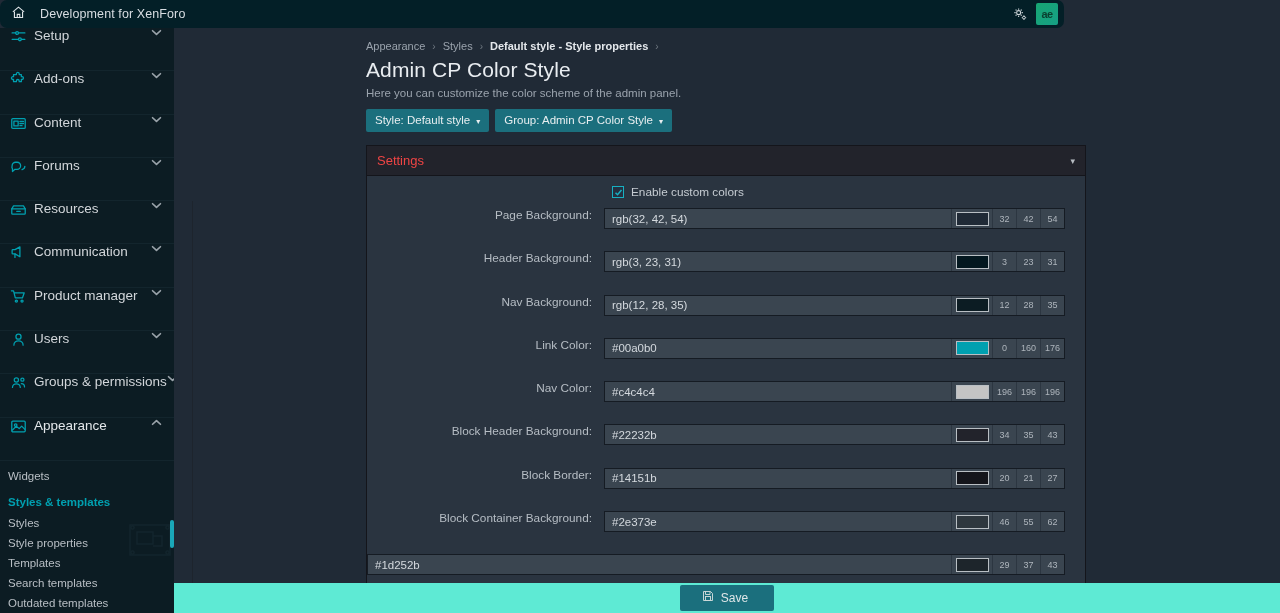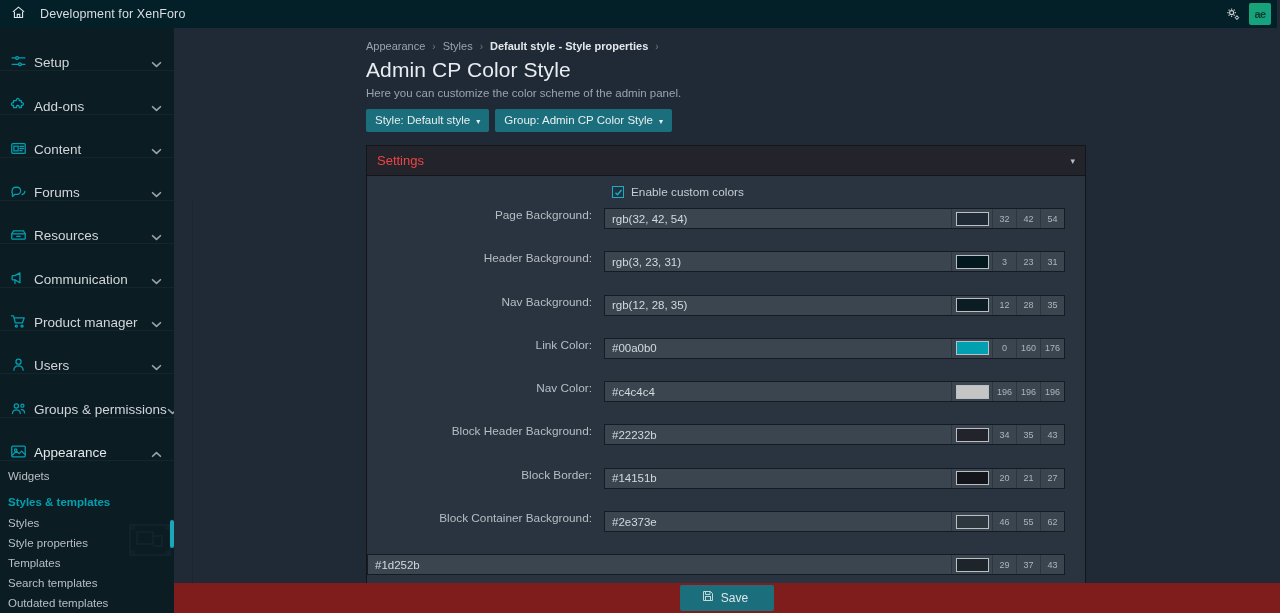--- a/index.html
+++ b/index.html
@@ -6,24 +6,25 @@
   html, body {
     width: 1280px; height: 613px;
     background: #202a36;
     font-family: "Liberation Sans", sans-serif;
     overflow: hidden;
     color: #c4c4c4;
   }
 
   
   #topbar {
-    position: absolute; left: 0; top: 0; width: 1277px; height: 28px;
+    position: absolute; left: 0; top: 0; width: 1064px; height: 28px;
     background: #031f27;
     display: flex; align-items: center;
     z-index: 30;
+    border-radius: 7px;
   }
   #topbar .home-wrap {
     width: 28px; display: flex; align-items: center; justify-content: center;
     margin-left: 4px;
   }
   #topbar .site-title {
     color: #d8dde2; font-size: 12.5px; margin-left: 8px; letter-spacing: .1px;
   }
   #topbar .right { margin-left: auto; display: flex; align-items: center; gap: 8px; padding-right: 6px; }
   .gear-icon svg { display: block; }
@@ -35,21 +36,21 @@
 
   
   #sidebar {
     position: absolute; left: 0; top: 28px; width: 174px; height: 585px;
     background: #0c1c23;
     overflow: hidden;
     z-index: 20;
   }
   #sidebar-scroll { position: relative; }
   .nav-group {
-    display: flex; align-items: flex-end;
+    display: flex; align-items: flex-start;
     height: 43.3px; padding: 0 12px 0 10px;
     border-bottom: 1px solid #13252d;
     cursor: pointer;
   }
   .nav-group .gicon { width: 24px; display: flex; align-items: center; color: #00a0b0; flex: 0 0 24px; }
   .nav-group .glabel { font-size: 13.5px; color: #d2d6da; flex: 1; white-space: nowrap; }
   .nav-group .chev { color: #9aa3aa; font-size: 10px; line-height: 1; }
   .nav-group.active .glabel { color: #e3e7ea; }
 
   .sub-list { padding: 6px 0 2px 0; position: relative; }
@@ -143,21 +144,21 @@
   .sw-box { width: 33px; height: 14px; border: 1px solid #b9bfc4; }
   .num-cell {
     width: 24px; flex: 0 0 24px; background: #3a4550;
     border-left: 1px solid #2c3641; color: #aeb5bc;
     font-size: 9px; display: flex; align-items: center; justify-content: center;
   }
 
   
   #savebar {
     position: absolute; left: 174px; bottom: 0; width: 1106px; height: 30px;
-    background: #7f1d1d; display: flex; align-items: center; justify-content: center;
+    background: #5eead4; display: flex; align-items: center; justify-content: center;
     z-index: 25;
   }
   .save-btn {
     background: #1b6f7d; color: #dfe6e8; font-size: 12px;
     border: none; padding: 5px 26px 6px 22px; border-radius: 2px; cursor: pointer;
     display: inline-flex; align-items: center; gap: 7px;
     font-family: "Liberation Sans", sans-serif;
   }
 </style>
 </head>

